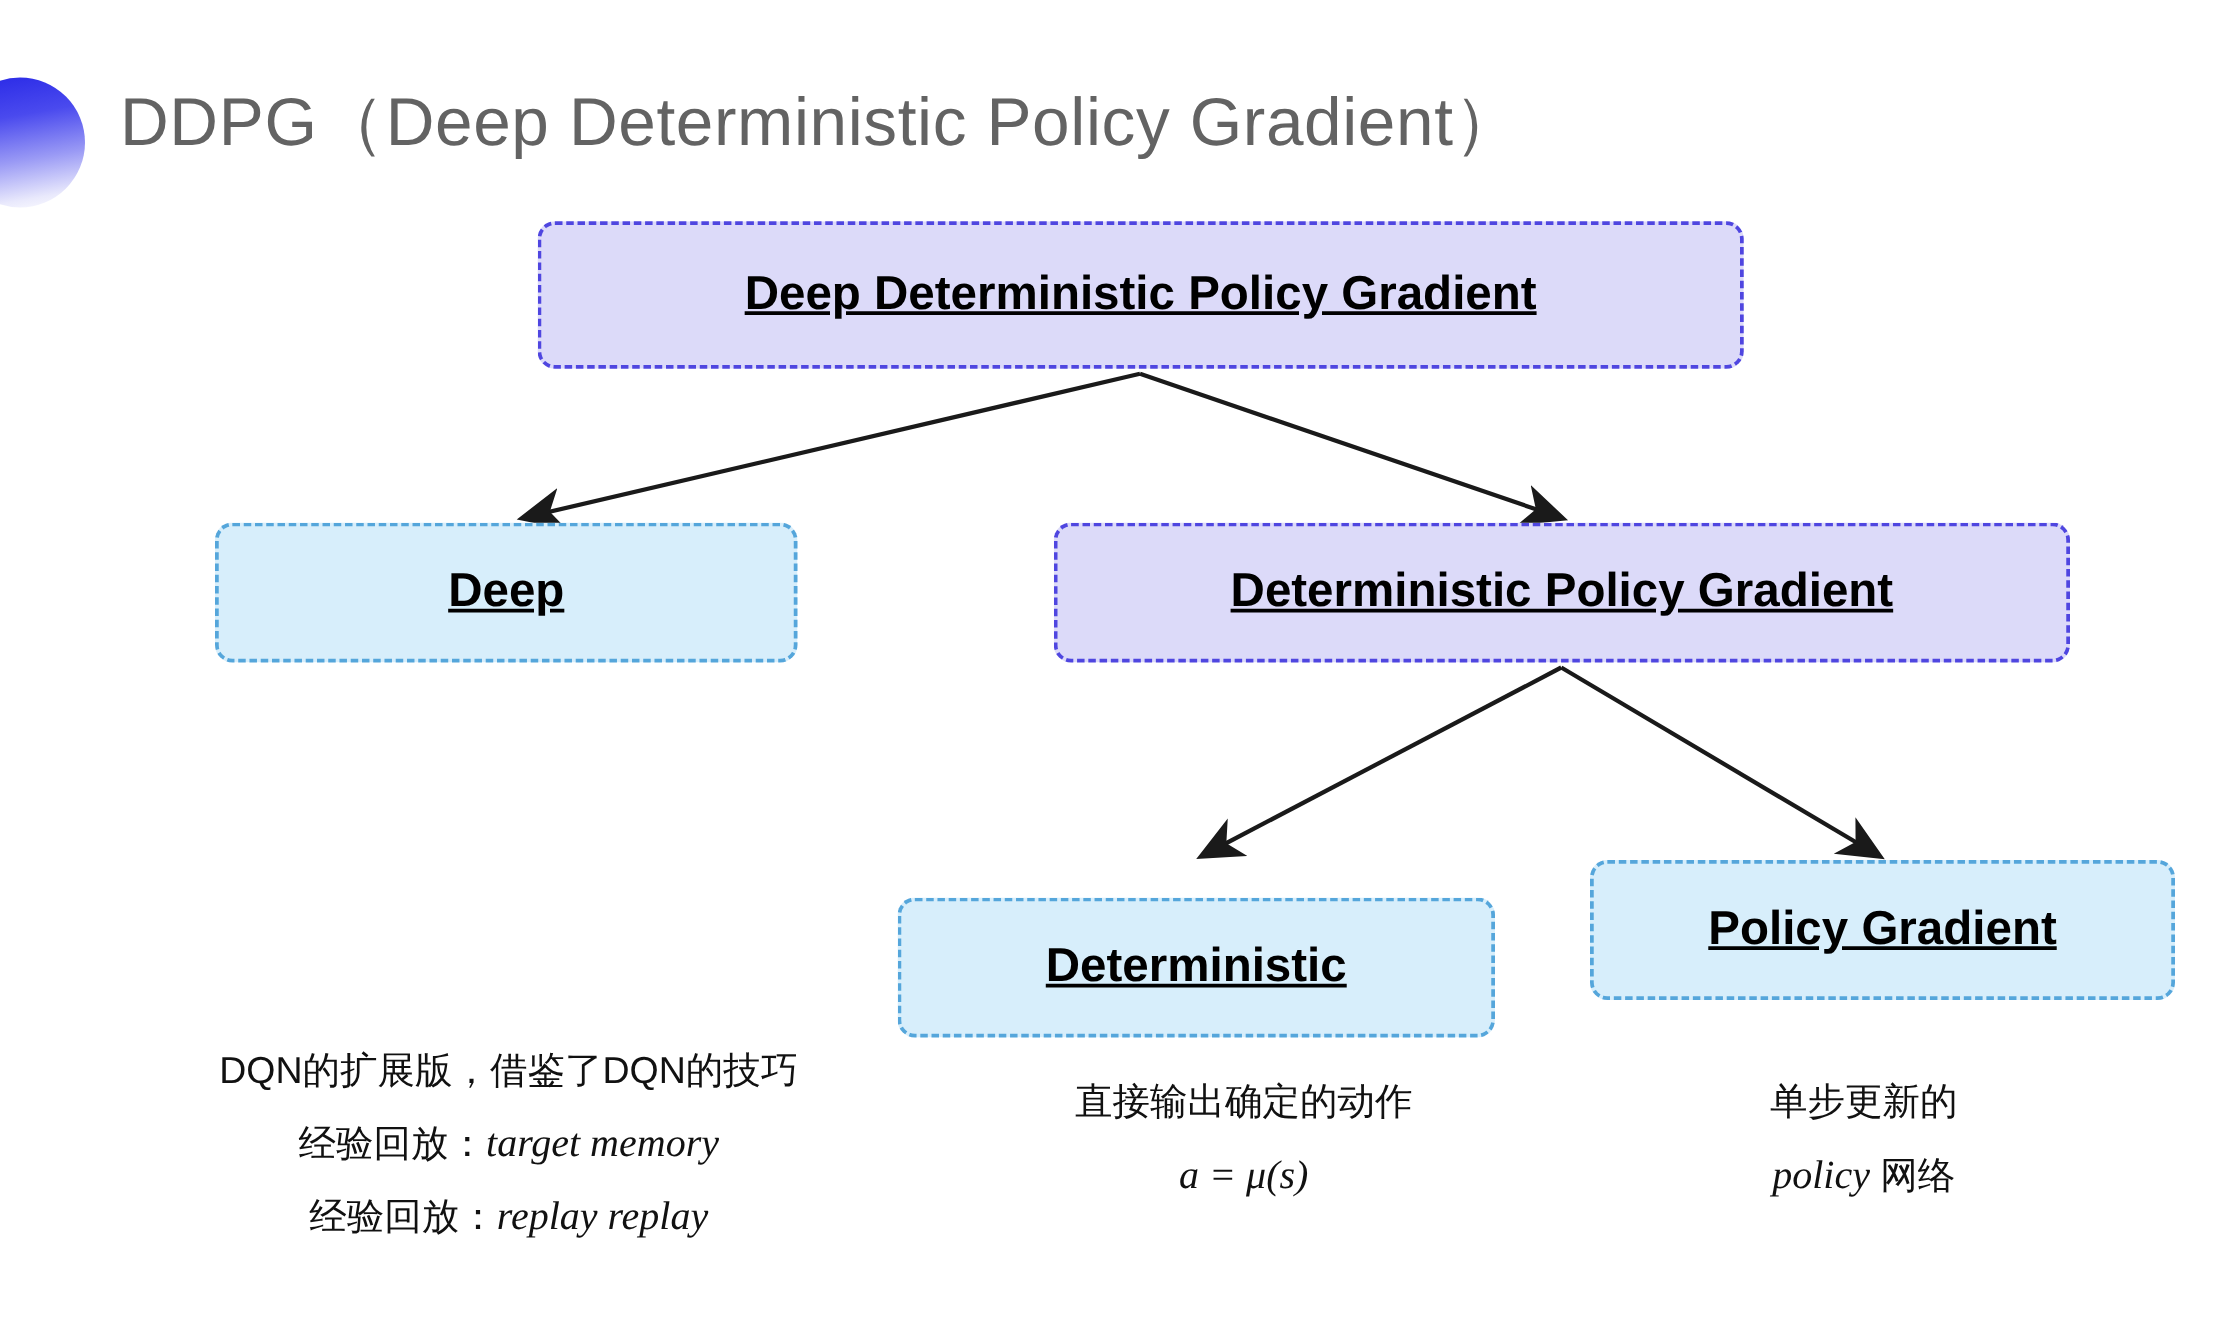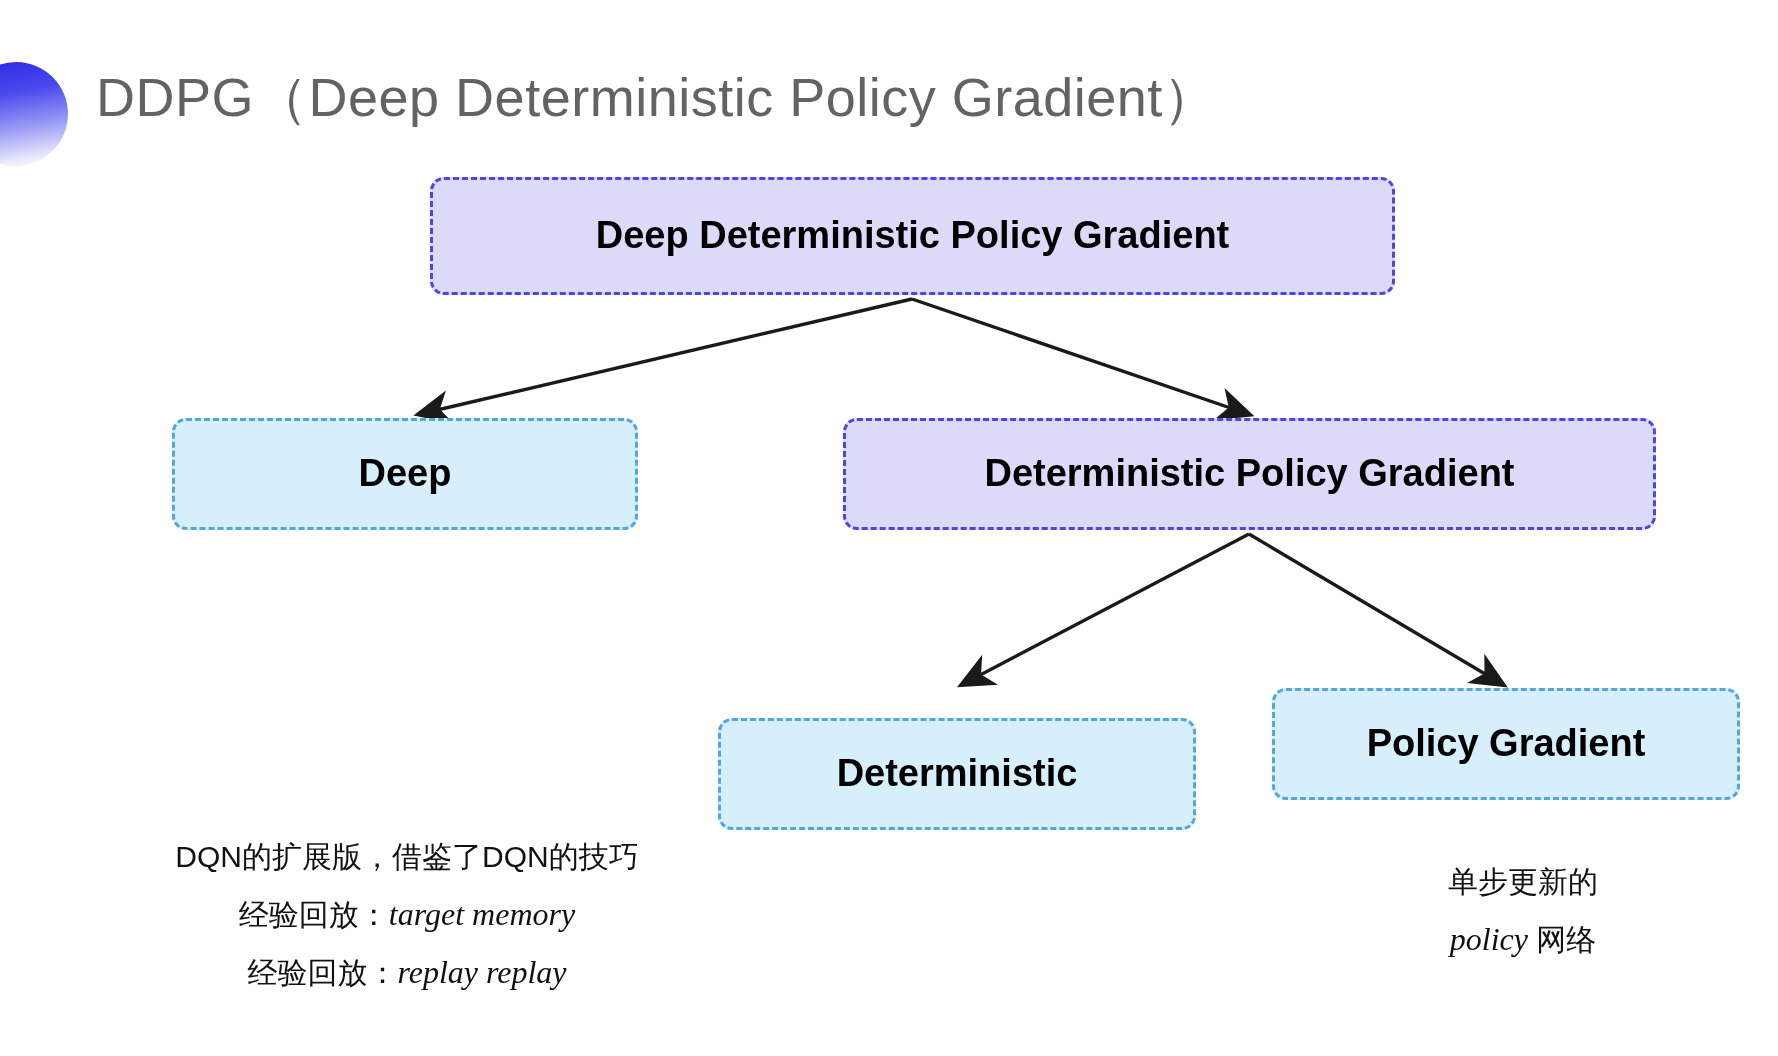--- a/index.html
+++ b/index.html
@@ -56,20 +56,21 @@
   }
   .node-blue {
     background: #d7eefb;
     border: 3px dashed #55a6db;
   }
   .node-label {
     font-size: 38px;
     font-weight: 600;
     line-height: 1.1;
     padding: 0 10px;
+    text-decoration: underline;
   }
 
   #node-root   { left: 430px; top: 177px;  width: 965px; height: 118px; }
   #node-deep   { left: 172px; top: 418px;  width: 466px; height: 112px; }
   #node-dpg    { left: 843px; top: 418px;  width: 813px; height: 112px; }
   #node-det    { left: 718px; top: 688px;  width: 478px; height: 112px; margin-top: 30px; }
   #node-pg     { left: 1272px; top: 688px; width: 468px; height: 112px; }
 
   
   #arrows {
@@ -93,21 +94,21 @@
     font-family: "Liberation Serif", "DejaVu Serif", serif;
     font-style: italic;
     font-size: 32px;
   }
   .note .cjk {
     font-family: "Liberation Sans", "DejaVu Sans", sans-serif;
   }
   #note-deep   { left: 147px;  top: 830px; width: 520px; }
   #note-deep .line { text-align: center; }
   #note-det    { left: 830px;  top: 855px; width: 330px; }
-  #note-pg     { left: 1378px; top: 855px; width: 290px; }
+  #note-pg     { left: 1346px; top: 855px; width: 290px; }
 </style>
 </head>
 <body>
 
 <div id="slide">
 
   <div id="title-accent"></div>
   <div id="title-text">DDPG（Deep Deterministic Policy Gradient）</div>
 
   <svg id="arrows" viewBox="0 0 1778 1056" xmlns="http://www.w3.org/2000/svg">
@@ -145,20 +146,24 @@
   <div class="note" id="note-deep">
     <div class="line">DQN的扩展版，借鉴了DQN的技巧</div>
     <div class="line">
       <span class="cjk">经验回放：</span><span class="math">target memory</span>
     </div>
     <div class="line">
       <span class="cjk">经验回放：</span><span class="math">replay replay</span>
     </div>
   </div>
 
+  <div class="note" id="note-det">
+    <div class="line">直接输出确定的动作</div>
+    <div class="line math">a = μ(s)</div>
+  </div>
 
   <div class="note" id="note-pg">
     <div class="line">单步更新的</div>
     <div class="line">
       <span class="math">policy</span><span class="cjk"> 网络</span>
     </div>
   </div>
 
 </div>
 

